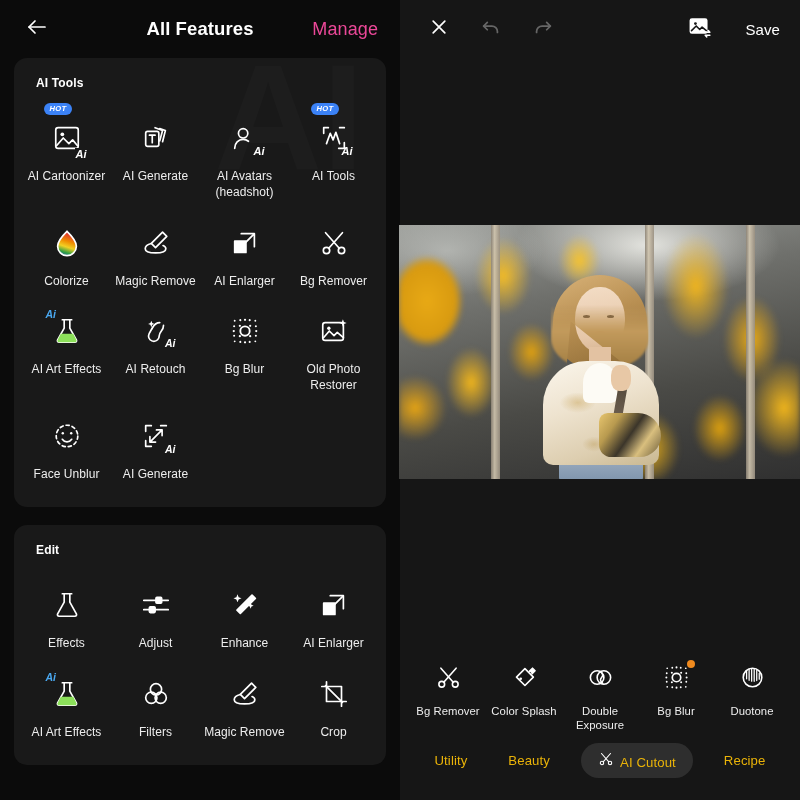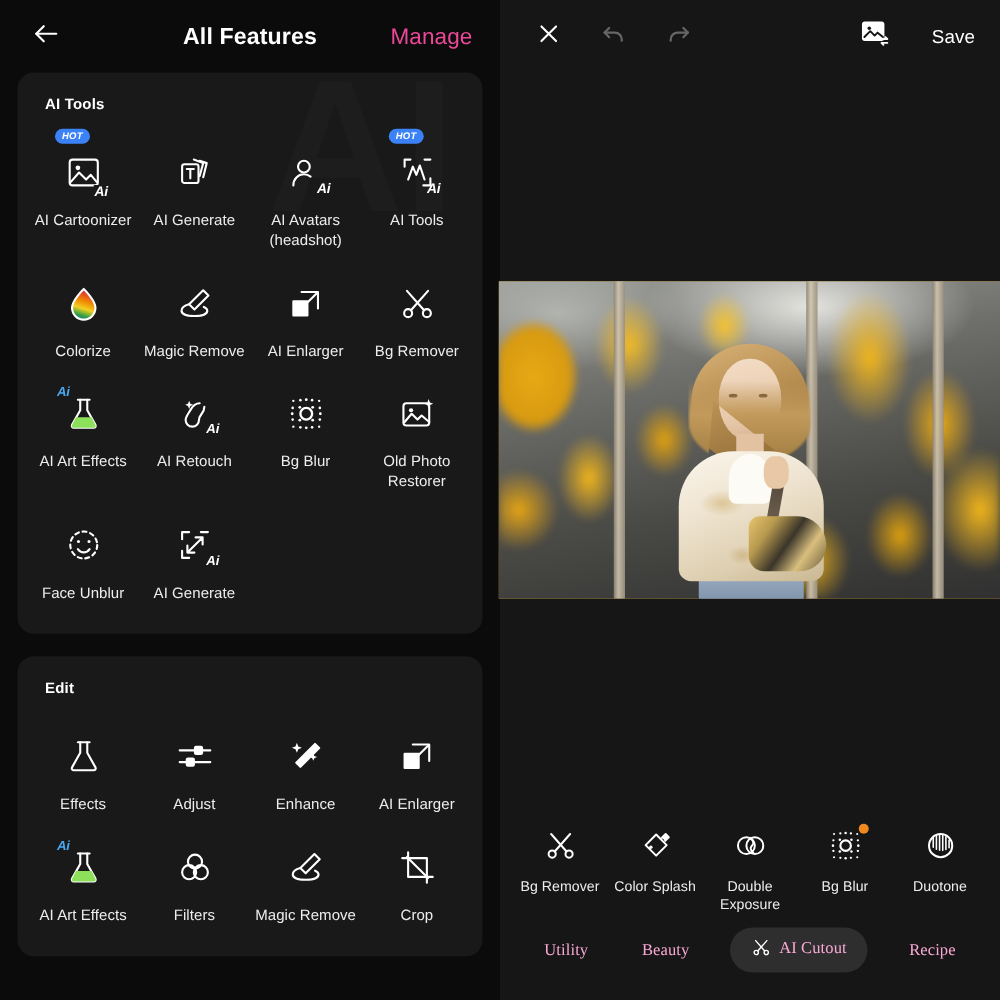--- a/index.html
+++ b/index.html
@@ -221,25 +221,24 @@
   .dot {
     position:absolute; top:-1px; right:-2px;
     width:8px; height:8px; border-radius:50%; background:#f08a1e;
   }
 
   .tabs {
     display:flex; align-items:center; justify-content:space-around;
     padding:4px 14px 22px 14px;
   }
   .tab {
-    font-size:13.2px; color:#f9a8d4; cursor:pointer;
+    font-size:13.2px; color:#eab308; cursor:pointer;
     padding:8px 10px; letter-spacing:.1px;
-    display:flex; align-items:flex-start; gap:6px;
+    display:flex; align-items:flex-end; gap:6px;
     border-radius:18px;
-    font-family:Liberation Serif, serif;
   }
   .tab.active { background:#2e2e2e; padding:8px 17px; }
 </style>
 </head>
 <body>
 
 <div class="app">
 
   <div class="left">
 

